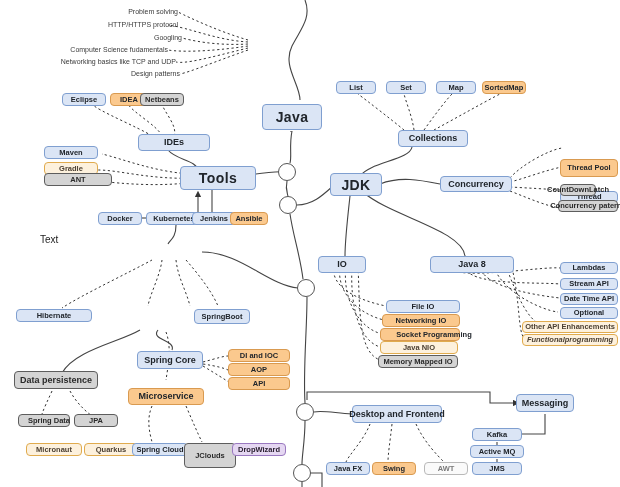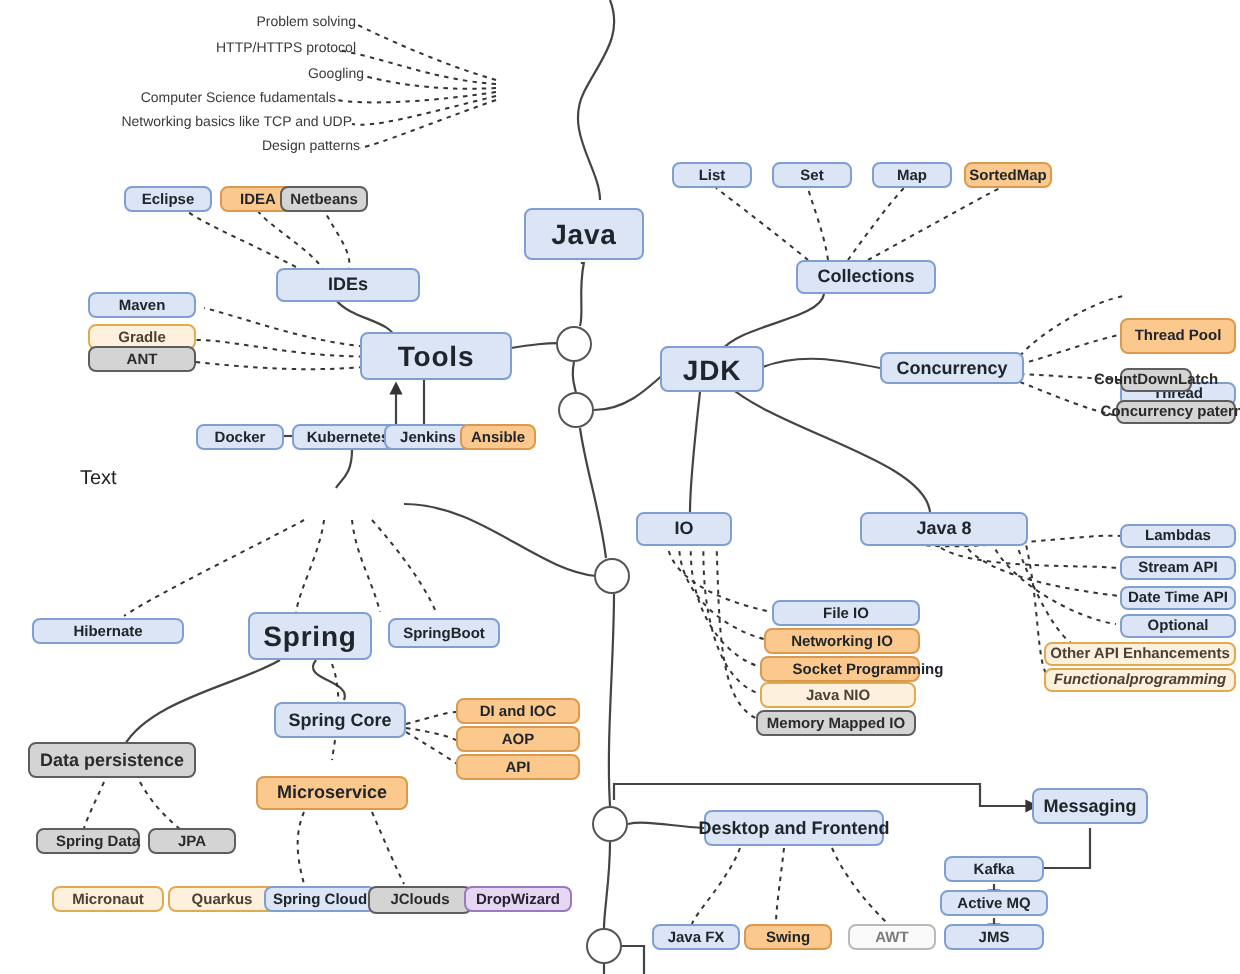--- a/index.html
+++ b/index.html
@@ -167,50 +167,49 @@
   <div class="node c-blue t-big" style="left:262px;top:104px;width:60px;height:26px;">Java</div>
 
   <div class="node c-blue t-small" style="left:62px;top:93px;width:44px;height:13px;">Eclipse</div>
   <div class="node c-orange t-small" style="left:110px;top:93px;width:38px;height:13px;">IDEA</div>
   <div class="node c-gray t-small" style="left:140px;top:93px;width:44px;height:13px;">Netbeans</div>
 
   <div class="node c-blue t-mid" style="left:138px;top:134px;width:72px;height:17px;">IDEs</div>
 
   <div class="node c-blue t-small" style="left:44px;top:146px;width:54px;height:13px;">Maven</div>
   <div class="node c-lorange t-small" style="left:44px;top:162px;width:54px;height:13px;">Gradle</div>
-  <div class="node c-gray t-small" style="left:44px;top:173px;width:54px;height:13px;">ANT</div>
+  <div class="node c-gray t-small" style="left:44px;top:173px;width:68px;height:13px;">ANT</div>
 
   <div class="node c-blue t-big" style="left:180px;top:166px;width:76px;height:24px;">Tools</div>
 
   <div class="node c-blue t-small" style="left:98px;top:212px;width:44px;height:13px;">Docker</div>
   <div class="node c-blue t-small" style="left:146px;top:212px;width:56px;height:13px;">Kubernetes</div>
   <div class="node c-blue t-small" style="left:192px;top:212px;width:44px;height:13px;">Jenkins</div>
   <div class="node c-orange t-small" style="left:230px;top:212px;width:38px;height:13px;">Ansible</div>
 
 
   <div class="node c-blue t-small" style="left:16px;top:309px;width:76px;height:13px;">Hibernate</div>
-  <div class="node c-blue t-big" style="left:124px;top:306px;width:62px;height:24px;">Spring</div>
   <div class="node c-blue t-small" style="left:194px;top:309px;width:56px;height:15px;">SpringBoot</div>
 
   <div class="node c-blue t-mid" style="left:137px;top:351px;width:66px;height:18px;">Spring  Core</div>
 
   <div class="node c-orange t-small" style="left:228px;top:349px;width:62px;height:13px;">DI and IOC</div>
   <div class="node c-orange t-small" style="left:228px;top:363px;width:62px;height:13px;">AOP</div>
   <div class="node c-orange t-small" style="left:228px;top:377px;width:62px;height:13px;">API</div>
 
   <div class="node c-gray t-mid" style="left:14px;top:371px;width:84px;height:18px;">Data persistence</div>
   <div class="node c-gray t-small" style="left:18px;top:414px;width:52px;height:13px;padding-left:10px;">Spring Data</div>
   <div class="node c-gray t-small" style="left:74px;top:414px;width:44px;height:13px;">JPA</div>
 
   <div class="node c-orange t-mid" style="left:128px;top:388px;width:76px;height:17px;">Microservice</div>
 
   <div class="node c-lorange t-small" style="left:26px;top:443px;width:56px;height:13px;">Micronaut</div>
   <div class="node c-lorange t-small" style="left:84px;top:443px;width:54px;height:13px;">Quarkus</div>
   <div class="node c-blue t-small" style="left:132px;top:443px;width:56px;height:13px;">Spring Cloud</div>
-  <div class="node c-gray t-small" style="left:184px;top:443px;width:52px;height:14px;">JClouds</div>
+  <div class="node c-gray t-small" style="left:184px;top:443px;width:52px;height:25px;">JClouds</div>
   <div class="node c-purple t-small" style="left:232px;top:443px;width:54px;height:13px;">DropWizard</div>
 
   <div class="node c-blue t-small" style="left:336px;top:81px;width:40px;height:13px;">List</div>
   <div class="node c-blue t-small" style="left:386px;top:81px;width:40px;height:13px;">Set</div>
   <div class="node c-blue t-small" style="left:436px;top:81px;width:40px;height:13px;">Map</div>
   <div class="node c-orange t-small" style="left:482px;top:81px;width:44px;height:13px;">SortedMap</div>
 
   <div class="node c-blue t-mid" style="left:398px;top:130px;width:70px;height:17px;">Collections</div>
 
   <div class="node c-blue t-big" style="left:330px;top:173px;width:52px;height:23px;">JDK</div>

